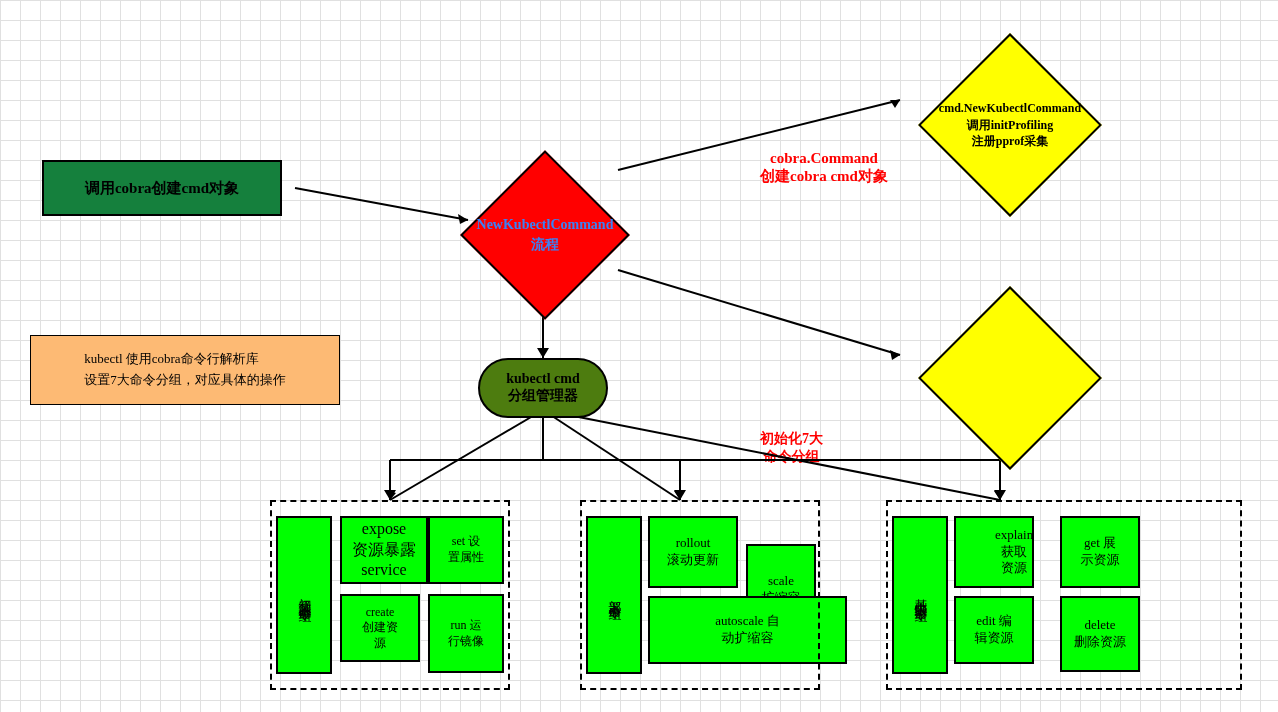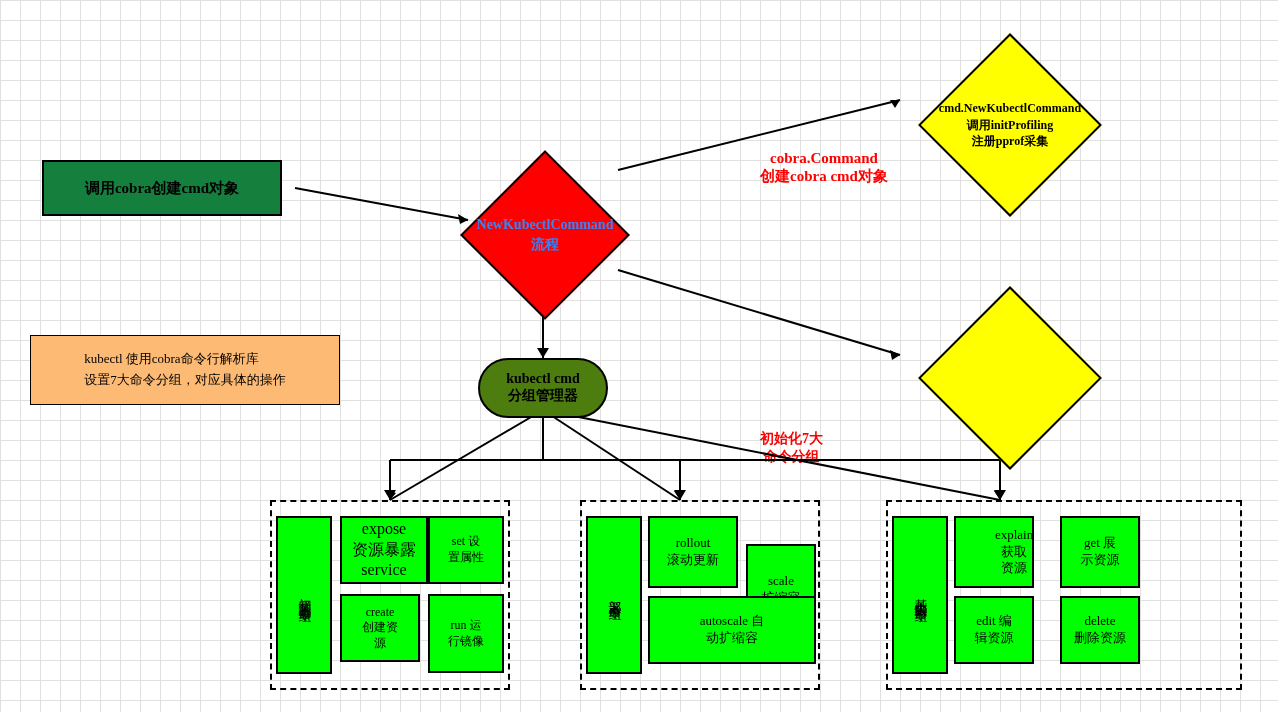--- a/index.html
+++ b/index.html
@@ -264,21 +264,21 @@
   </div>
 </div>
 
 <div class="small-green-box" style="left:746px; top:516px; width:70px; height:92px; font-size:13px;margin-top:28px;">
   <div>
     <div>scale</div>
     <div>扩缩容</div>
   </div>
 </div>
 
-<div class="small-green-box" style="left:648px; top:596px; width:168px; height:68px; font-size:13px;">
+<div class="small-green-box" style="left:648px; top:596px; width:199px; height:68px; font-size:13px;">
   <div>
     <div>autoscale 自</div>
     <div>动扩缩容</div>
   </div>
 </div>
 
 <div class="dashed-box" style="left:886px; top:500px; width:356px; height:190px;">
 </div>
 
 <div class="small-green-box" style="left:892px; top:516px; width:56px; height:158px; font-size:13px; writing-mode:vertical-rl; letter-spacing:2px;">
@@ -299,18 +299,18 @@
   </div>
 </div>
 
 <div class="small-green-box" style="left:954px; top:596px; width:80px; height:68px; font-size:13px;align-items:center;">
   <div>
     <div>edit 编</div>
     <div>辑资源</div>
   </div>
 </div>
 
-<div class="small-green-box" style="left:1060px; top:596px; width:80px; height:68px; font-size:13px;">
+<div class="small-green-box" style="left:1060px; top:596px; width:80px; height:76px; font-size:13px;">
   <div>
     <div>delete</div>
     <div>删除资源</div>
   </div>
 </div>
 
 </body></html>

